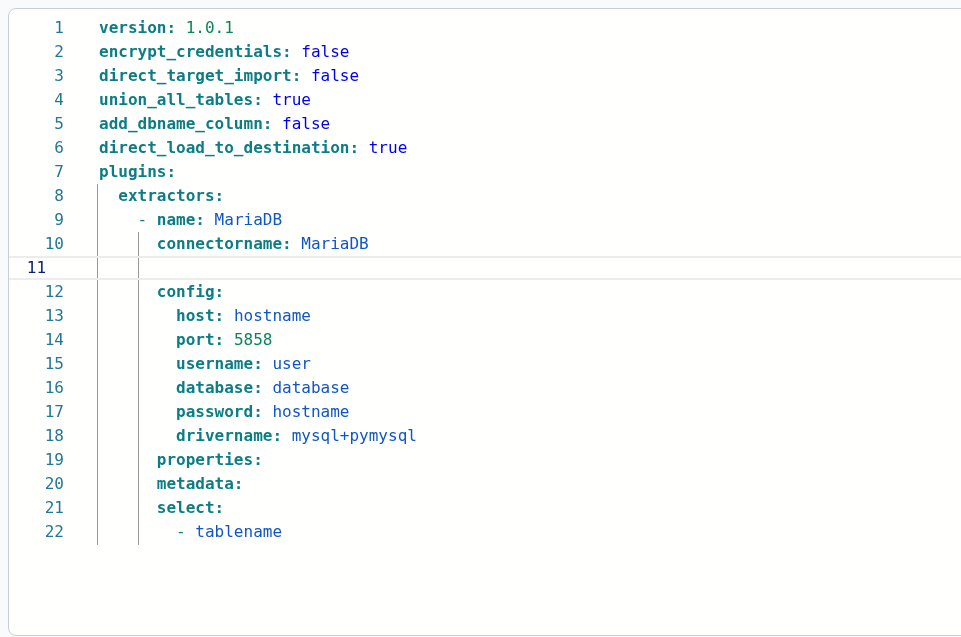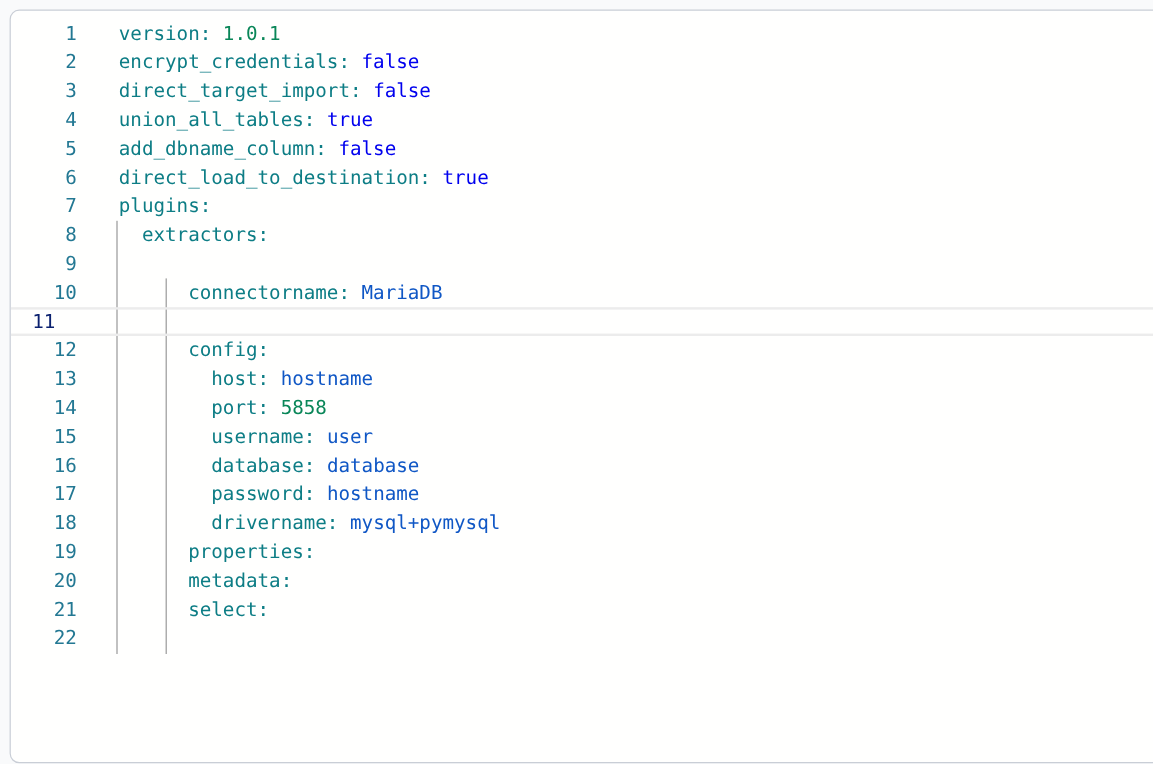--- a/index.html
+++ b/index.html
@@ -54,21 +54,21 @@
   .row.active .ln {
     color: var(--ln-active, #0b216f);
   }
   .code {
     margin-left: 35px;
     white-space: pre;
     color: #1e1e1e;
   }
   .row.active .code { margin-top: -2px; }
   .row.active .ln   { margin-top: -2px; text-align: center; }
-  .tk-key  { color: var(--c-key, #0d7d85); }
+  .tk-key  { color: var(--c-key, #0d7d85); font-weight: bold; }
   .tk-str  { color: var(--c-str, #1057c5); }
   .tk-kw   { color: var(--c-kw, #0000ee); }
   .tk-num  { color: var(--c-num, #098658); }
   .tk-dash { color: var(--c-key, #0d7d85); }
   .tk-pln  { color: #1e1e1e; }
   .indent-guide {
     position: absolute;
     width: 1px;
     background: var(--guide, #999999);
   }
@@ -110,20 +110,21 @@
         <div class="row">
           <span class="ln">7</span>
           <span class="code"><span class="tk-key">plugins:</span></span>
         </div>
         <div class="row">
           <span class="ln">8</span>
           <span class="code"><span class="tk-pln">  </span><span class="tk-key">extractors:</span></span>
         </div>
         <div class="row">
           <span class="ln">9</span>
+          <span class="code"><span class="tk-pln">    </span><span class="tk-dash">- </span><span class="tk-key">name:</span><span class="tk-pln"> </span><span class="tk-str">MariaDB</span></span>
         </div>
         <div class="row">
           <span class="ln">10</span>
           <span class="code"><span class="tk-pln">      </span><span class="tk-key">connectorname:</span><span class="tk-pln"> </span><span class="tk-str">MariaDB</span></span>
         </div>
         <div class="row active">
           <span class="ln">11</span>
         </div>
         <div class="row">
           <span class="ln">12</span>
@@ -160,16 +161,17 @@
         <div class="row">
           <span class="ln">20</span>
           <span class="code"><span class="tk-pln">      </span><span class="tk-key">metadata:</span></span>
         </div>
         <div class="row">
           <span class="ln">21</span>
           <span class="code"><span class="tk-pln">      </span><span class="tk-key">select:</span></span>
         </div>
         <div class="row">
           <span class="ln">22</span>
+          <span class="code"><span class="tk-pln">        </span><span class="tk-dash">- </span><span class="tk-str">tablename</span></span>
         </div>
       </div>
   </div>
 </div>
 
 </body></html>

